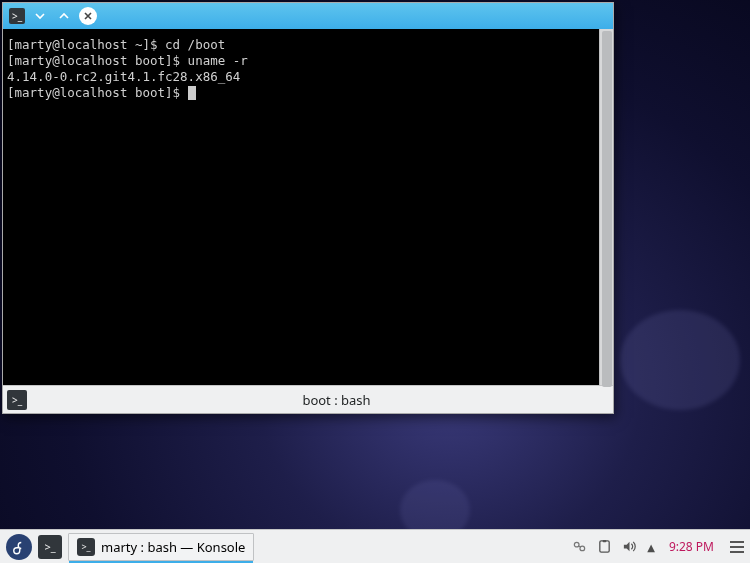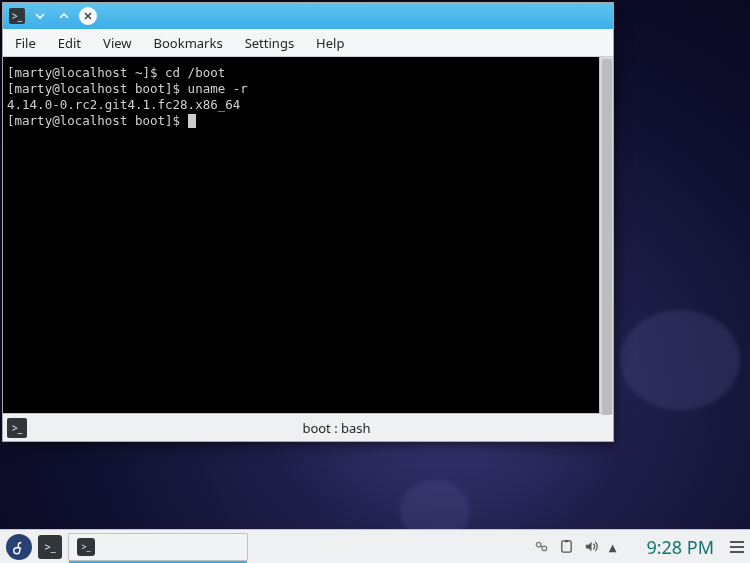--- a/index.html
+++ b/index.html
@@ -91,21 +91,21 @@
 .taskbtn {
   display: flex; align-items: center; gap: 6px;
   height: 28px; padding: 0 8px;
   border: 1px solid #c0c2c4; border-radius: 1px;
   background: #f2f3f4; cursor: pointer;
   min-width: 180px;
   position: relative;
 }
 .taskbtn::after { content:''; position:absolute; left:0; right:0; bottom:-3px; height:2px; background:#3daee9; }
 .tray { margin-left: auto; display: flex; align-items: center; gap: 10px; color: #4d4d4d; }
-.tray .clock { font-size: 18px; color: #0f766e; margin-left: 20px; }
+.tray .clock { font-size: 12px; color: #be185d; margin-left: 4px; }
 .tray svg { width: 15px; height: 15px; }
 .trayexpand { font-size: 10px; cursor: pointer; }
 .hamburger { display:flex; flex-direction:column; gap:3px; cursor:pointer; margin-left:6px;}
 .hamburger span{ width:14px; height:2px; background:#555;}
 </style>
 </head>
 <body>
 
 <div class="deco d1"></div>
 <div class="deco d2"></div>
@@ -123,28 +123,20 @@
           <path d="M1 7 L5 3 L9 7" stroke="#fff" stroke-width="1.6" fill="none"></path>
         </svg>
     </div>
     <div class="wbtn close">
       <svg viewBox="0 0 10 10">
           <path d="M2 2 L8 8 M8 2 L2 8" stroke="#444" stroke-width="1.6"></path>
         </svg>
     </div>
   </div>
 
-  <div class="menubar">
-    <span>File</span>
-    <span>Edit</span>
-    <span>View</span>
-    <span>Bookmarks</span>
-    <span>Settings</span>
-    <span>Help</span>
-  </div>
 
   <div class="terminal"><span>[marty@localhost ~]$ cd /boot</span>
 <span>[marty@localhost boot]$ uname -r</span>
 <span>4.14.0-0.rc2.git4.1.fc28.x86_64</span>
 <span>[marty@localhost boot]$ </span><span class="cursor"></span>
     <div class="scrollbar"><div class="scrollthumb"></div></div>
   </div>
 
   <div class="tabbar">
     <div class="newtab">&gt;_</div>
@@ -156,20 +148,21 @@
   <div class="plogo">
     <svg viewBox="0 0 24 24">
       <circle cx="12" cy="12" r="11" fill="#294172"></circle>
       <path d="M15 6 a4 4 0 1 0 0 8 h-2 v3 a4 4 0 1 1 -4 -4 h2 v-3 a4 4 0 0 1 4 -4z" fill="none" stroke="#fff" stroke-width="1.8"></path>
     </svg>
   </div>
   <div class="pticon">&gt;_</div>
 
   <div class="taskbtn">
     <div class="pticon" style="width:18px;height:18px;font-size:9px;">&gt;_</div>
+    <span>marty : bash — Konsole</span>
   </div>
 
   <div class="tray">
     <svg viewBox="0 0 16 16">
         <circle cx="5" cy="6" r="2.5" fill="none" stroke="#777" stroke-width="1.3"></circle>
         <circle cx="11" cy="10" r="2.5" fill="none" stroke="#777" stroke-width="1.3"></circle>
         <line x1="6.5" y1="7.5" x2="9.5" y2="8.5" stroke="#777" stroke-width="1.3"></line>
       </svg>
     <svg viewBox="0 0 16 16">
         <rect x="3" y="2" width="10" height="12" rx="1.5" fill="none" stroke="#555" stroke-width="1.4"></rect>

